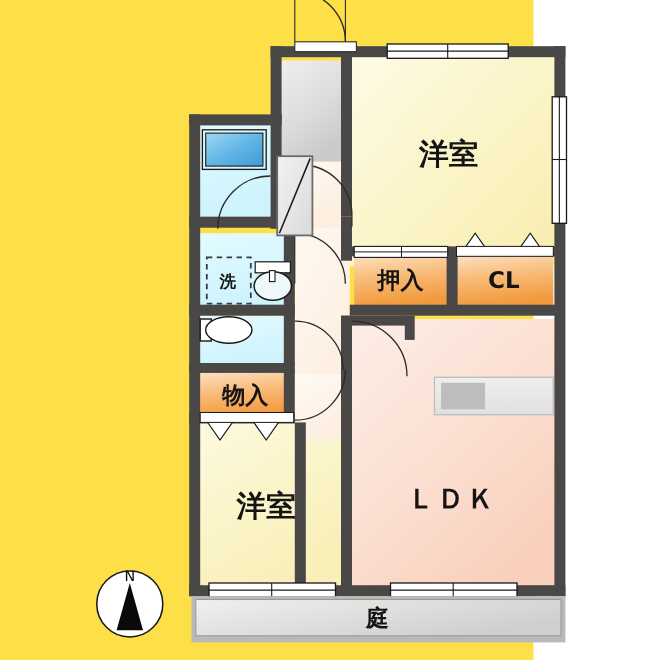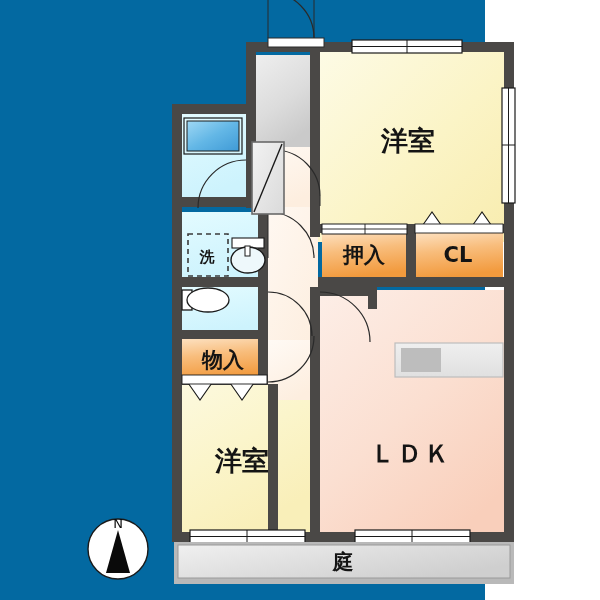--- a/index.html
+++ b/index.html
@@ -1,18 +1,18 @@
 <!DOCTYPE html>
 <html><head>
 <meta charset="utf-8">
 <style>
   html,body{margin:0;padding:0;background:#ffffff;}
   body{width:600px;height:600px;overflow:hidden;
        font-family:"DejaVu Sans","Liberation Sans",sans-serif;}
-  #stage{position:relative;width:485px;height:600px;background:#0369a1;}
+  #stage{position:relative;width:485px;height:600px;background:#fde047;}
   svg{display:block;}
   .rm-label{font-family:"DejaVu Sans","Liberation Sans",sans-serif;
             font-weight:700;fill:#141414;text-anchor:middle;dominant-baseline:middle;}
 </style>
 </head>
 <body>
 
 <div id="stage">
   <svg id="plan-svg" width="600" height="600" viewBox="0 0 600 600" xmlns="http://www.w3.org/2000/svg">
 

